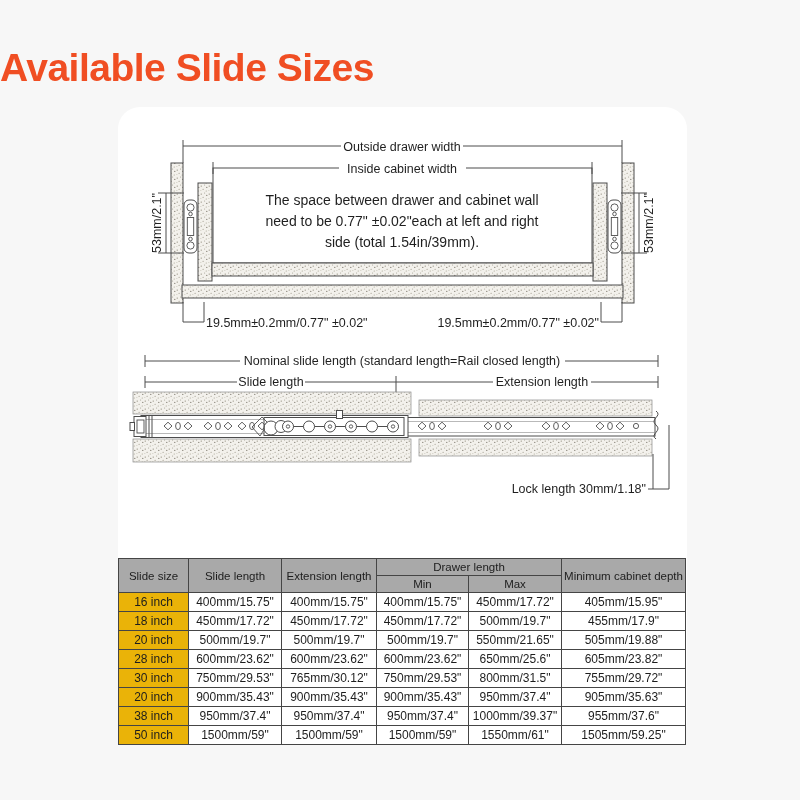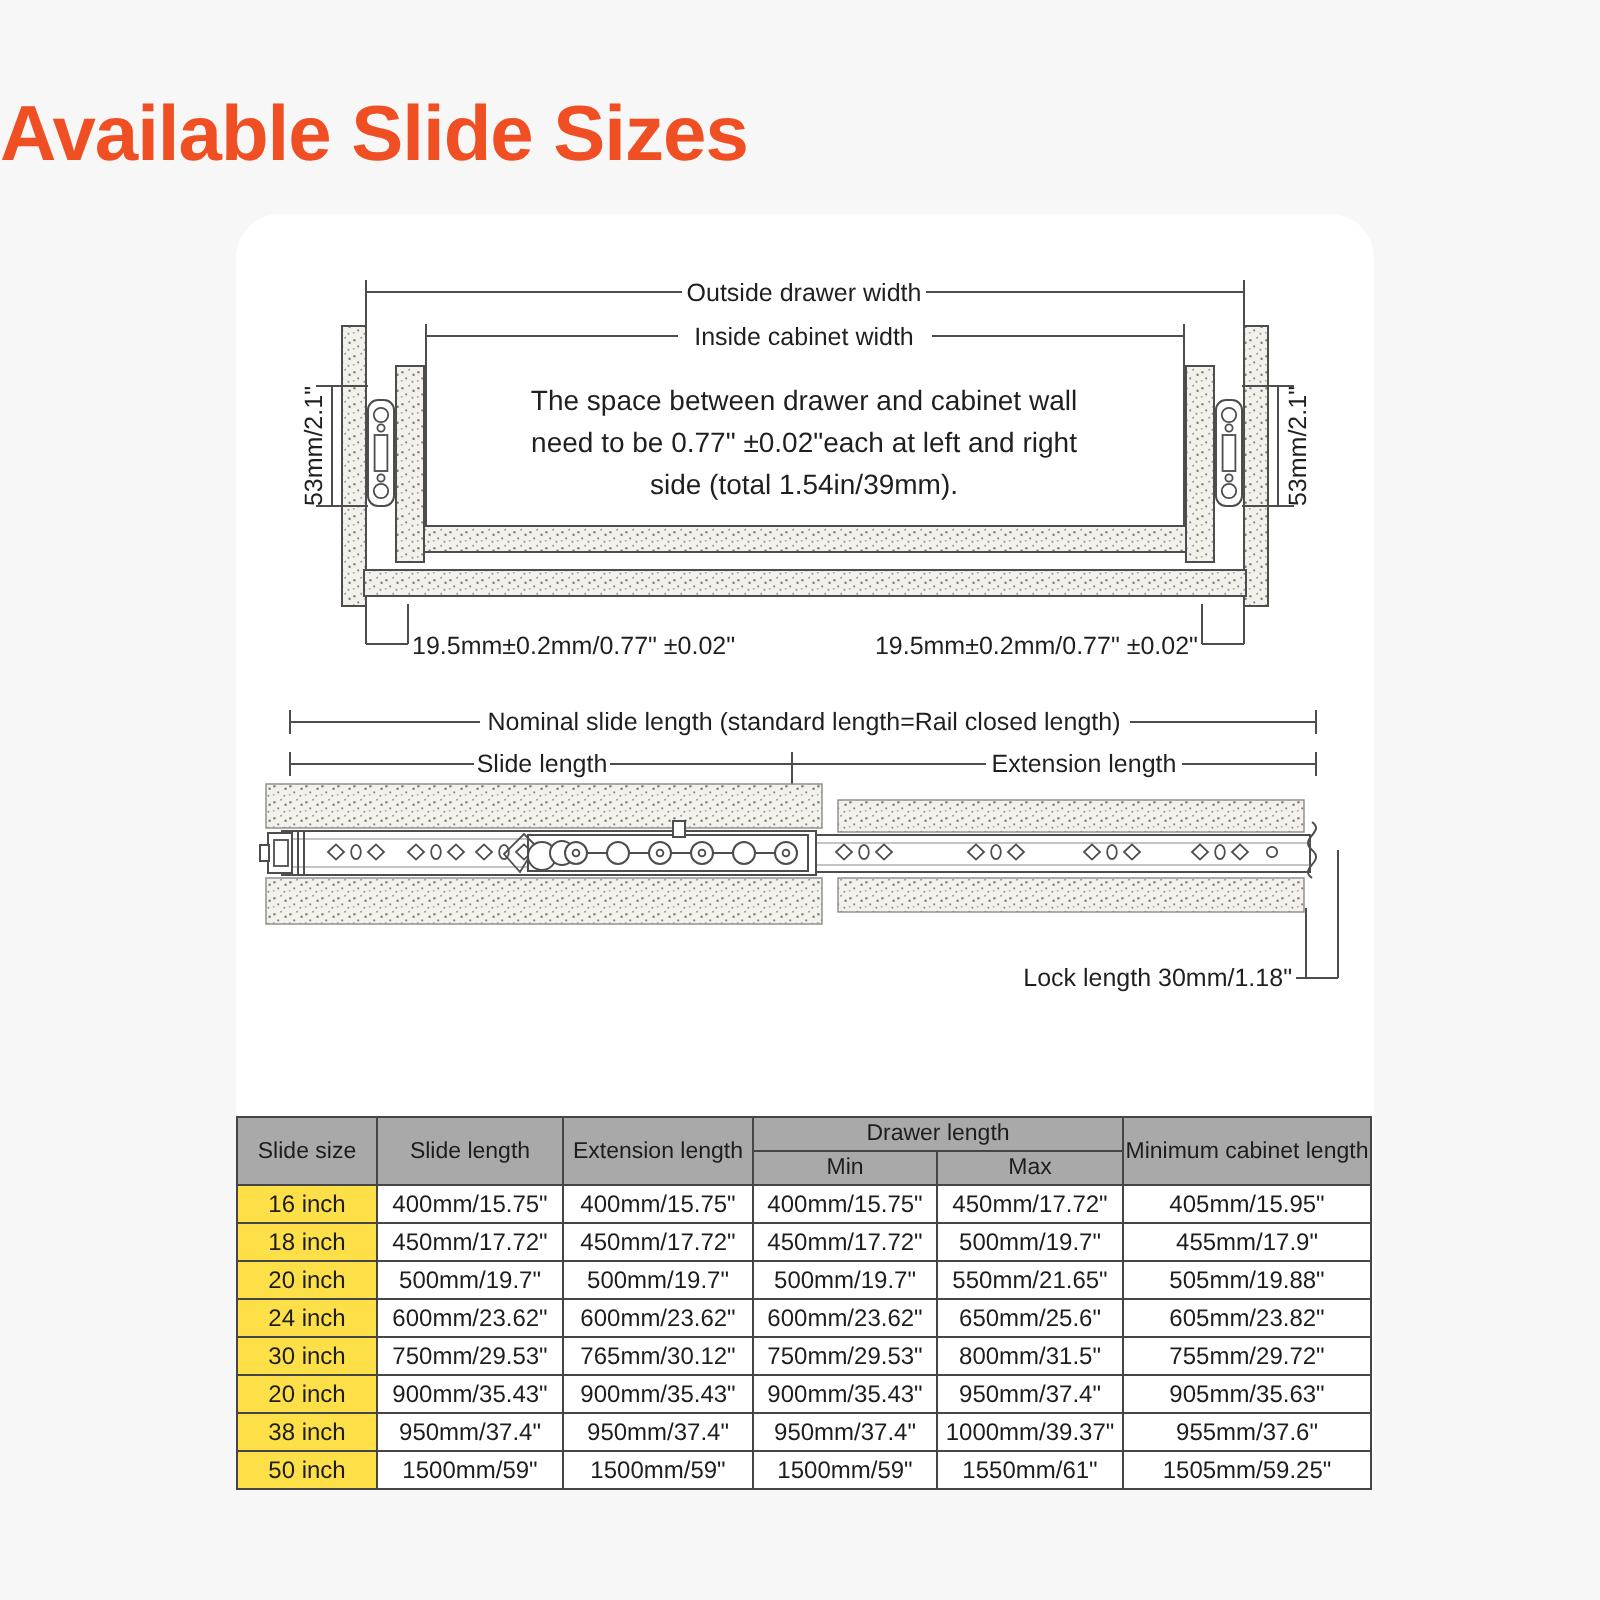--- a/index.html
+++ b/index.html
@@ -13,21 +13,21 @@
   .d2{position:absolute;left:0;top:240px;}
   svg text{font-family:"Liberation Sans",sans-serif;fill:#1f1f1f;}
   .dim{font-size:12.5px;}
   .note{font-size:14px;}
   .tablewrap{position:absolute;left:0;top:419px;width:567px;}
   table.spec{border-collapse:collapse;table-layout:fixed;width:567px;color:#1d1d1d;margin-top:32px;}
   table.spec th,table.spec td{border:1px solid #454545;text-align:center;vertical-align:middle;
         padding:0;font-weight:400;overflow:hidden;white-space:nowrap;}
   table.spec thead th{background:#a9a9a9;font-size:11.5px;height:16px;}
   table.spec tbody td{background:#ffffff;font-size:12px;height:18px;}
-  table.spec tbody td.rowlabel{background:#fde047;}
+  table.spec tbody td.rowlabel{background:#eab308;}
   .ln{stroke:#4d4d4d;stroke-width:1;fill:none;}
   .lnthin{stroke:#8a8a8a;stroke-width:0.6;fill:none;}
   .part{fill:#ffffff;stroke:#4d4d4d;stroke-width:1;}
   .hole{fill:none;stroke:#4d4d4d;stroke-width:0.9;}
 </style>
 </head>
 <body>
 
 <div class="page">
 
@@ -243,21 +243,21 @@
           <col style="width:92px">
             <col style="width:93px">
             <col style="width:124px">
         </colgroup>
         <thead>
           <tr>
             <th rowspan="2">Slide size</th>
             <th rowspan="2">Slide length</th>
             <th rowspan="2">Extension length</th>
             <th colspan="2">Drawer length</th>
-            <th rowspan="2">Minimum cabinet length</th>
+            <th rowspan="2">Minimum cabinet depth</th>
           </tr>
           <tr>
             <th>Min</th>
             <th>Max</th>
           </tr>
         </thead>
         <tbody>
           <tr>
             <td class="rowlabel">16 inch</td>
             <td>400mm/15.75"</td>
@@ -276,21 +276,21 @@
           </tr>
           <tr>
             <td class="rowlabel">20 inch</td>
             <td>500mm/19.7"</td>
             <td>500mm/19.7"</td>
             <td>500mm/19.7"</td>
             <td>550mm/21.65"</td>
             <td>505mm/19.88"</td>
           </tr>
           <tr>
-            <td class="rowlabel">24 inch</td>
+            <td class="rowlabel">28 inch</td>
             <td>600mm/23.62"</td>
             <td>600mm/23.62"</td>
             <td>600mm/23.62"</td>
             <td>650mm/25.6"</td>
             <td>605mm/23.82"</td>
           </tr>
           <tr>
             <td class="rowlabel">30 inch</td>
             <td>750mm/29.53"</td>
             <td>765mm/30.12"</td>

